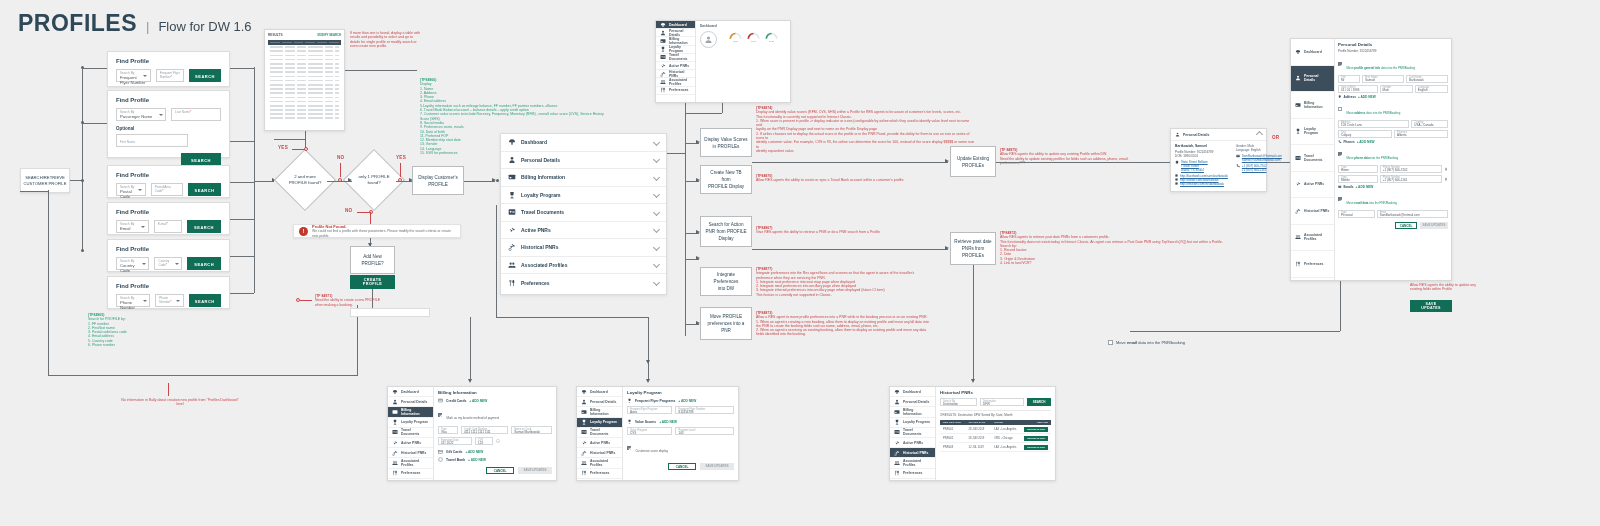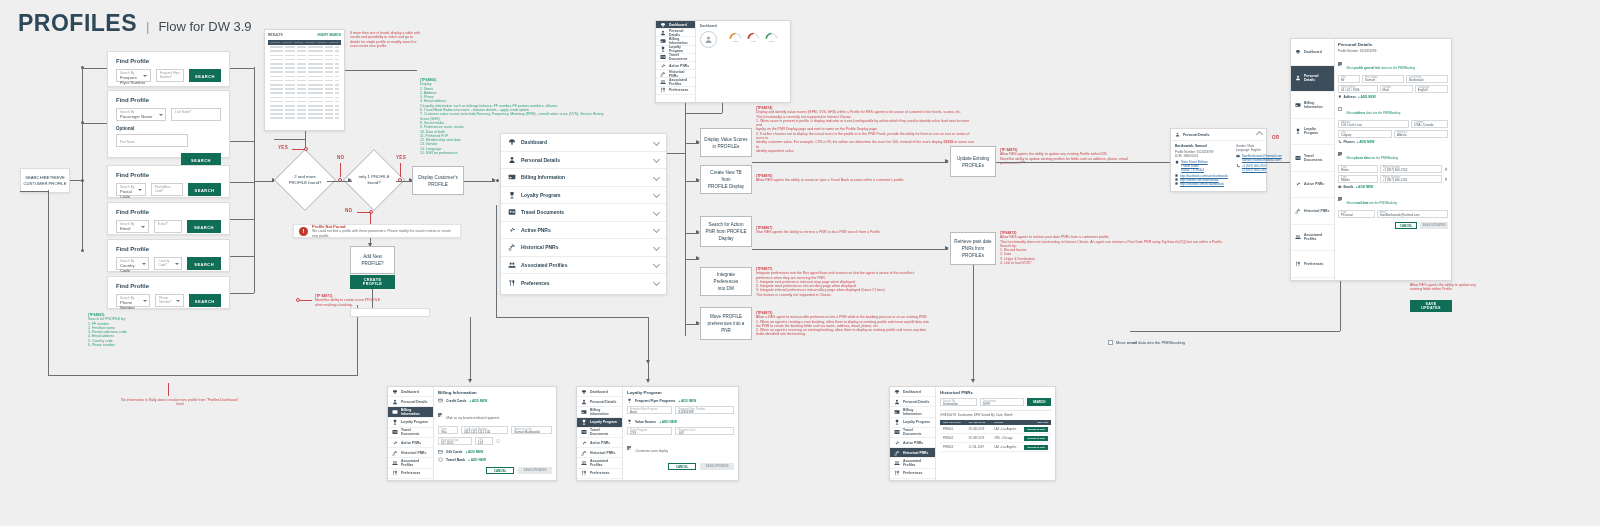--- a/index.html
+++ b/index.html
@@ -173,21 +173,21 @@
   .hr-light { background:#e8e8e8; height:1px; width:100%; }
 </style>
 </head>
 <body>
 
 <div id="canvas">
 
   <div class="abs" id="title-block">
     <span id="title-main">PROFILES</span>
     <span id="title-sep">|</span>
-    <span id="title-sub">Flow for DW 3.9</span>
+    <span id="title-sub">Flow for DW 1.6</span>
   </div>
 
   <div class="abs card" style="left:20px;top:168px;width:50px;height:25px;display:flex;flex-direction:column;
               align-items:center;justify-content:center;text-align:center;">
     <span style="font-size:4.2px;color:#2f4858;line-height:6px;">SEARCH/RETRIEVE</span>
     <span style="font-size:4.2px;color:#2f4858;line-height:6px;">CUSTOMER PROFILE</span>
   </div>
 
   <div class="ln h abs" style="left:70px;top:180px;width:12px;"></div>
   <div class="ln v abs" style="left:82px;top:67px;height:184px;"></div>

